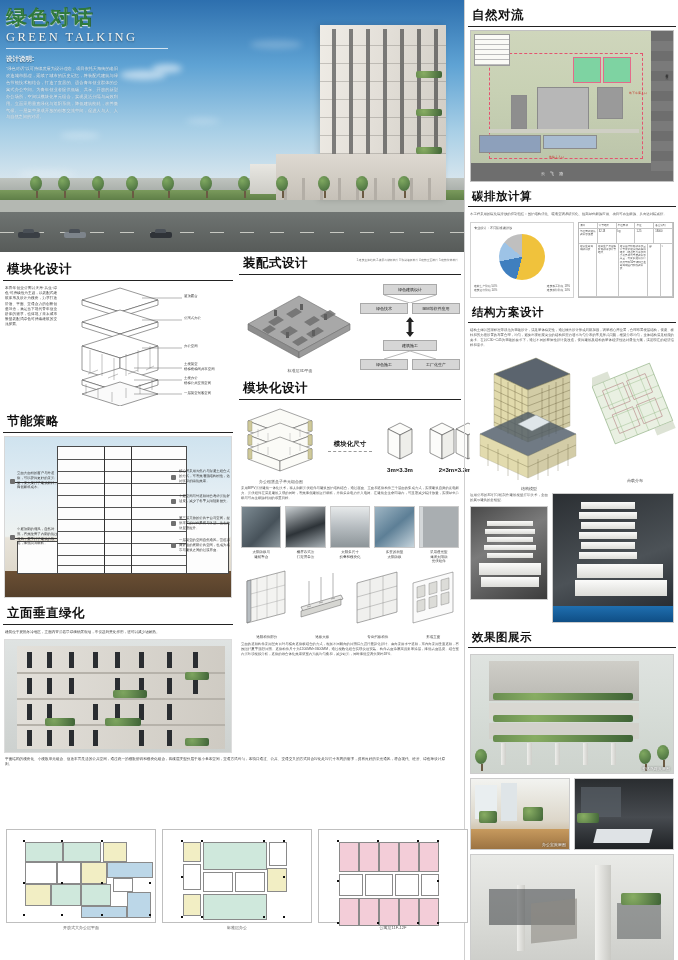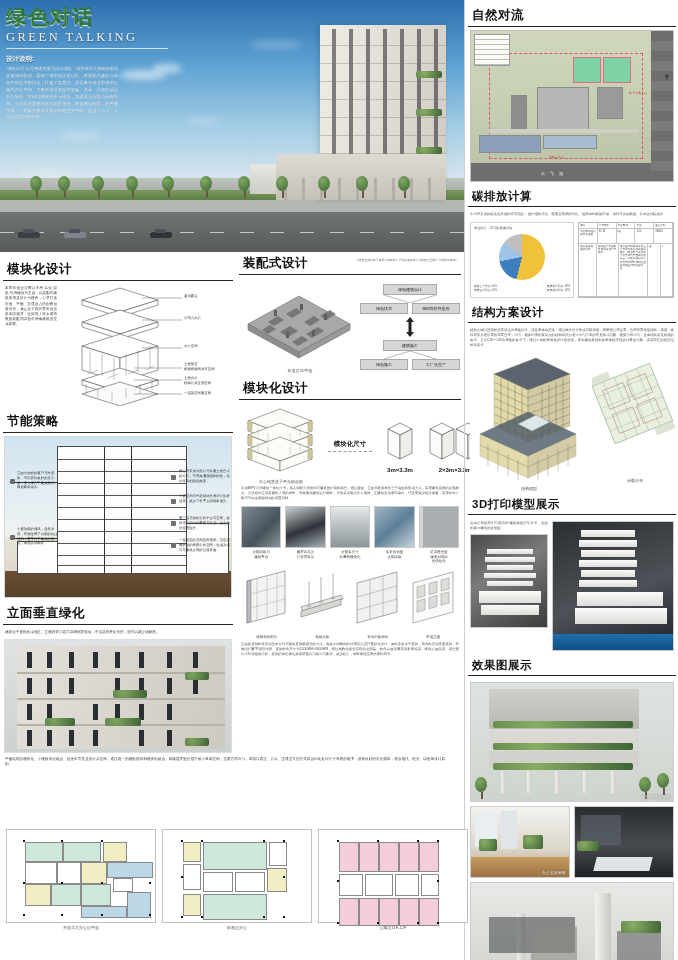--- a/index.html
+++ b/index.html
@@ -738,21 +738,20 @@
             <g fill="#cfd8c4" opacity=".7">
               <rect x="12" y="12" width="20" height="8"></rect>
               <rect x="54" y="82" width="20" height="8"></rect>
             </g>
           </g>
         </svg>
         <div class="cap" style="margin-top:4px;">荷载分布</div>
       </div>
     </div>
 
-    <div class="sec-h small">3D打印模型展示</div>
     <div class="r-pad p3d">
       <div style="flex:0 0 78px;">
         <div class="thin" style="padding:0 0 3px 0;">运用公布的3D打印机制作建筑模型打印技术，全面的展示建筑的全模型。</div>
         <div class="a">
           <div class="mdl" style="left:16px;top:14px;width:46px;height:5px;"></div>
           <div class="mdl" style="left:14px;top:22px;width:50px;height:5px;"></div>
           <div class="mdl" style="left:16px;top:30px;width:46px;height:5px;"></div>
           <div class="mdl" style="left:13px;top:38px;width:52px;height:5px;"></div>
           <div class="mdl" style="left:16px;top:46px;width:46px;height:5px;"></div>
           <div class="mdl" style="left:8px;top:56px;width:62px;height:12px;"></div>

